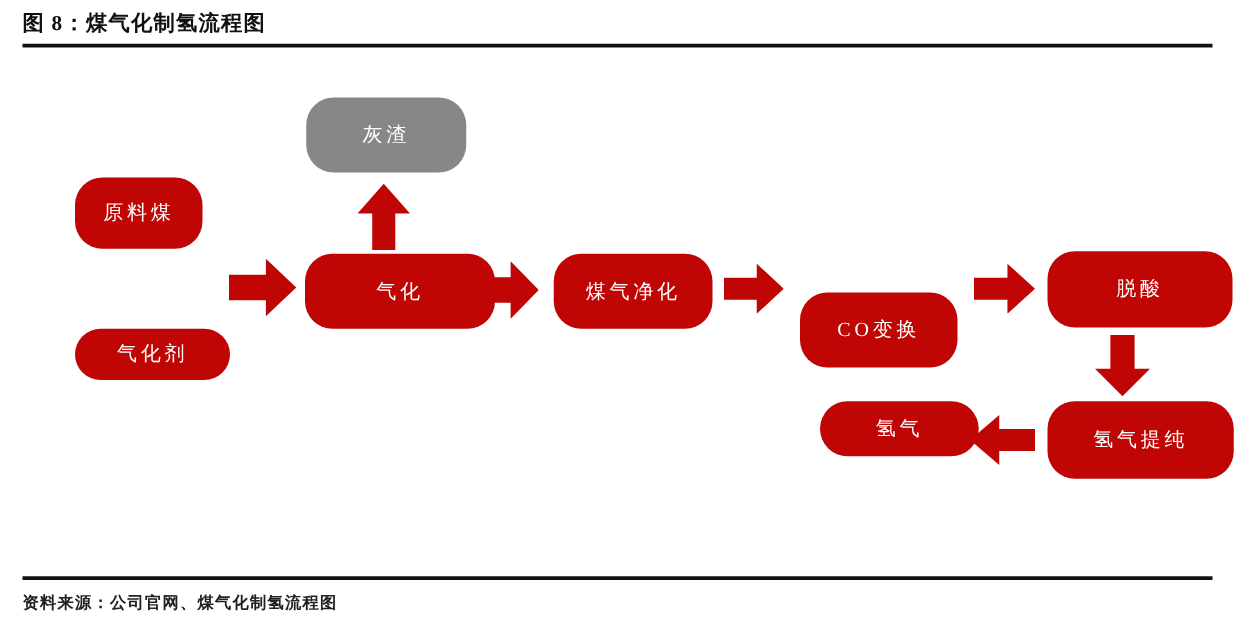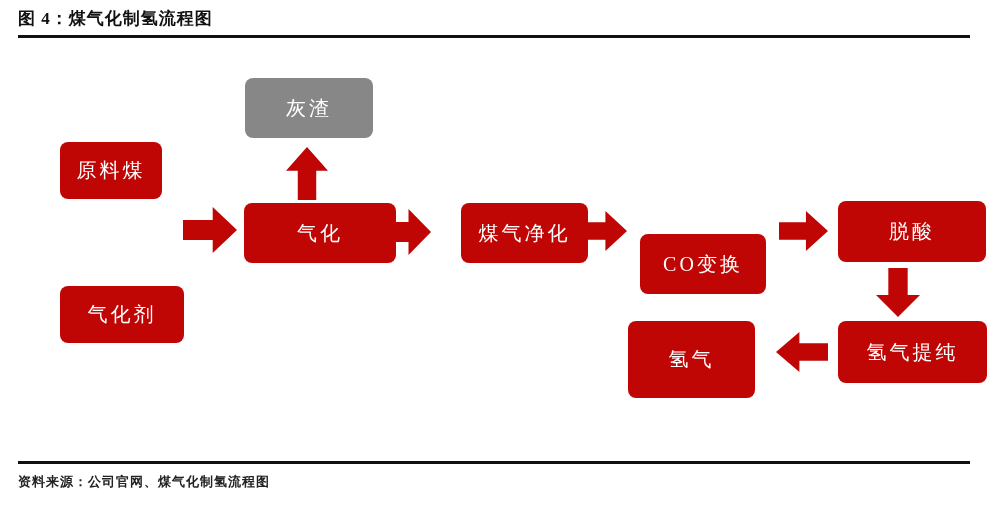--- a/index.html
+++ b/index.html
@@ -39,27 +39,27 @@
     left: 18px;
     top: 473px;
     font-size: 13px;
     font-weight: bold;
     color: #222222;
     letter-spacing: 1px;
     white-space: nowrap;
   }
   .node {
     position: absolute;
-    border-radius: 8px;
+    border-radius: 22px;
     background: #c00505;
     color: #ffffff;
     display: flex;
     align-items: center;
     justify-content: center;
-    font-size: 20px;
+    font-size: 16px;
     letter-spacing: 3px;
     text-align: center;
     box-sizing: border-box;
   }
   .node.gray { background: #878787; }
 
   .arrow {
     position: absolute;
     background: #c00505;
   }
@@ -71,44 +71,44 @@
   }
   .arrow-up {
     clip-path: polygon(28% 100%, 28% 45%, 0% 45%, 50% 0%, 100% 45%, 72% 45%, 72% 100%);
   }
   .arrow-down {
     clip-path: polygon(28% 0%, 28% 55%, 0% 55%, 50% 100%, 100% 55%, 72% 55%, 72% 0%);
   }
 
   
   .n-raw-coal        { left: 60px;  top: 142px; width: 102px; height: 57px; }
-  .n-gasifying-agent { left: 60px;  top: 263px; width: 124px; height: 57px; margin-top: 23px; }
+  .n-gasifying-agent { left: 60px;  top: 263px; width: 124px; height: 41px; }
   .n-ash             { left: 245px; top: 78px;  width: 128px; height: 60px; }
   .n-gasification    { left: 244px; top: 203px; width: 152px; height: 60px; }
-  .n-gas-purify      { left: 461px; top: 203px; width: 127px; height: 60px; }
+  .n-gas-purify      { left: 443px; top: 203px; width: 127px; height: 60px; }
   .n-co-shift        { left: 640px; top: 198px; width: 126px; height: 60px; margin-top: 36px; }
   .n-deacid          { left: 838px; top: 201px; width: 148px; height: 61px; }
   .n-h2-purify       { left: 838px; top: 321px; width: 149px; height: 62px; }
-  .n-h2              { left: 628px; top: 321px; width: 127px; height: 77px; align-items: center; }
+  .n-h2              { left: 656px; top: 321px; width: 127px; height: 44px; align-items: center; }
 
   
   .a-feed-gasification { left: 183px; top: 207px; width: 54px; height: 46px; }
   .a-gasification-ash  { left: 286px; top: 147px; width: 42px; height: 53px; }
   .a-gasification-gp   { left: 381px; top: 209px; width: 50px; height: 46px; }
   .a-gp-co             { left: 579px; top: 211px; width: 48px; height: 40px; }
   .a-co-deacid         { left: 779px; top: 211px; width: 49px; height: 40px; }
   .a-deacid-h2purify   { left: 876px; top: 268px; width: 44px; height: 49px; }
   .a-h2purify-h2       { left: 776px; top: 332px; width: 52px; height: 40px; }
 </style>
 </head>
 <body>
 
 <div class="page">
 
-  <div class="fig-title">图 4：煤气化制氢流程图</div>
+  <div class="fig-title">图 8：煤气化制氢流程图</div>
   <div class="rule rule-top"></div>
 
   <div class="diagram">
 
     <div class="node n-raw-coal">
       <span>原料煤</span>
     </div>
 
     <div class="node n-gasifying-agent">
       <span>气化剂</span>

